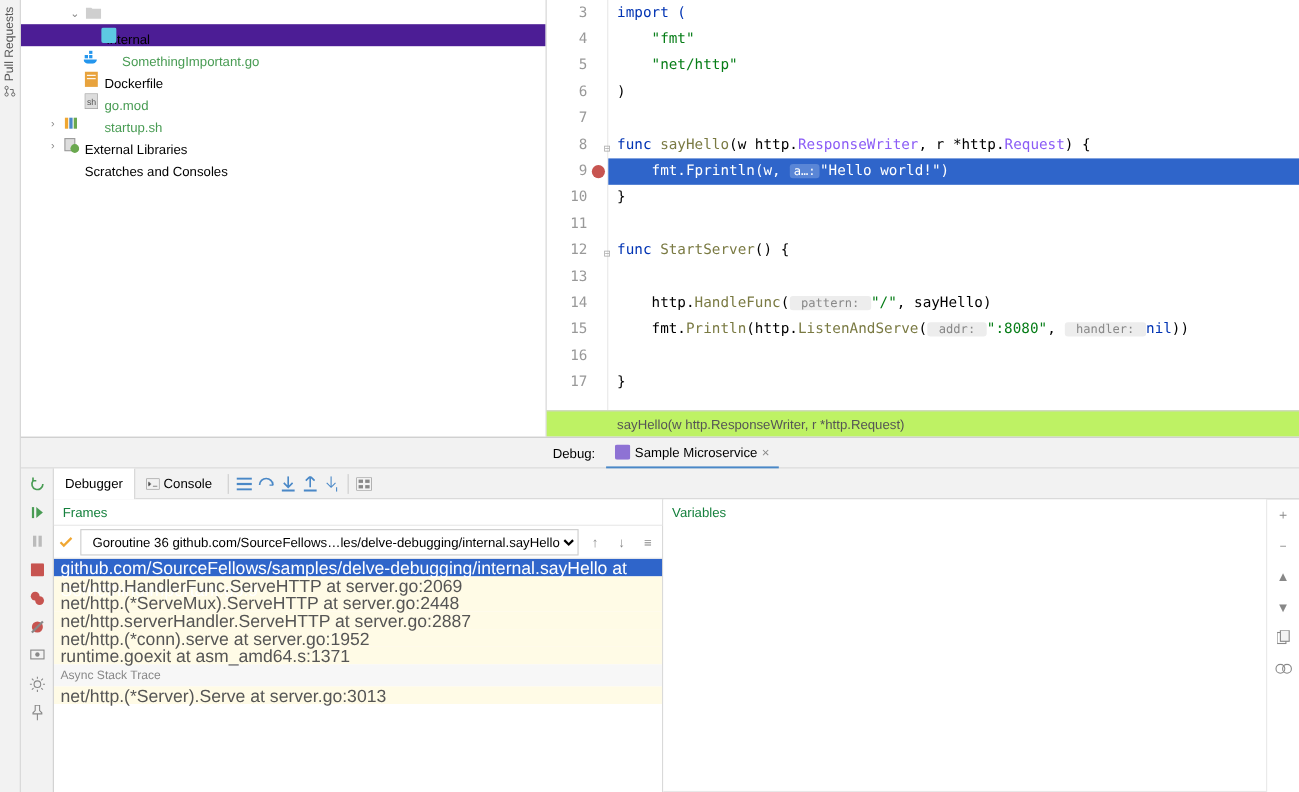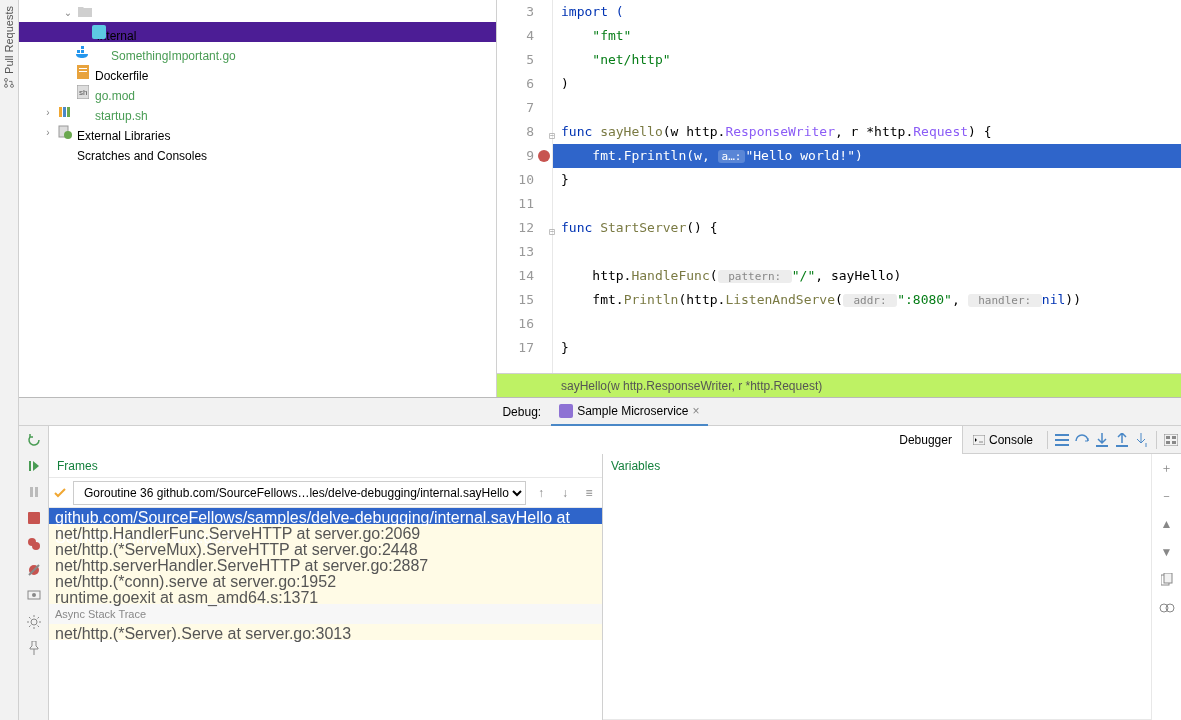--- a/index.html
+++ b/index.html
@@ -36,21 +36,21 @@
 .breadcrumb { height: 24px; border-top: 1px solid #d0d0d0; background: #bef264; padding-left: 64px; color: #555; line-height: 24px; font-size: 12px; }
 .debug-panel { height: 323px; border-top: 1px solid #bababa; display: flex; flex-direction: column; background: #fff; }
 .debug-tabs { height: 28px; display: flex; align-items: center; border-bottom: 1px solid #d0d0d0; background: #f2f2f2; justify-content: center; }
 .debug-tabs .dtitle { padding: 0 10px; color: #000; }
 .debug-tabs .dtab { display: flex; align-items: center; gap: 4px; padding: 0 8px; height: 28px; border-bottom: 2px solid transparent; cursor: pointer; }
 .debug-tabs .dtab.active { border-bottom-color: #4a88c7; }
 .debug-tabs .dtab .dclose { color: #888; }
 .debug-body { flex: 1; display: flex; flex-direction: row; }
 .debug-left { width: 30px; background: #f2f2f2; border-right: 1px solid #d0d0d0; display: flex; flex-direction: column; align-items: center; padding-top: 4px; gap: 6px; }
 .ico-btn { width: 20px; height: 20px; display: flex; align-items: center; justify-content: center; cursor: pointer; }
-.debug-main { flex: 1; display: flex; flex-direction: column; align-items: flex-end; }
+.debug-main { flex: 1; display: flex; flex-direction: column; }
 .debug-toolbar { height: 28px; display: flex; align-items: center; border-bottom: 1px solid #d0d0d0; background: #f2f2f2; }
 .debug-toolbar .tbtn { height: 28px; padding: 0 10px; display: flex; align-items: center; gap: 4px; cursor: pointer; }
 .debug-toolbar .tbtn.active { background: #fff; border-right: 1px solid #d0d0d0; }
 .debug-toolbar .sep { width: 1px; height: 18px; background: #ccc; margin: 0 4px; }
 .frames-vars { flex: 1; display: flex; flex-direction: row; }
 .frames-pane { flex: 1; display: flex; flex-direction: column; border-right: 1px solid #d0d0d0; }
 .pane-header { height: 24px; line-height: 24px; padding-left: 8px; background: #fff; border-bottom: 1px solid #e8e8e8; color: #15803d; }
 .goroutine-row { height: 30px; display: flex; align-items: center; border-bottom: 1px solid #e8e8e8; padding: 0 4px; gap: 6px; }
 .goroutine-row select { flex: 1; border: 1px solid #ccc; height: 24px; font-size: 12px; padding-left: 6px; background: #fff; }
 .goroutine-row .navbtn { width: 18px; text-align: center; color: #888; cursor: pointer; }

